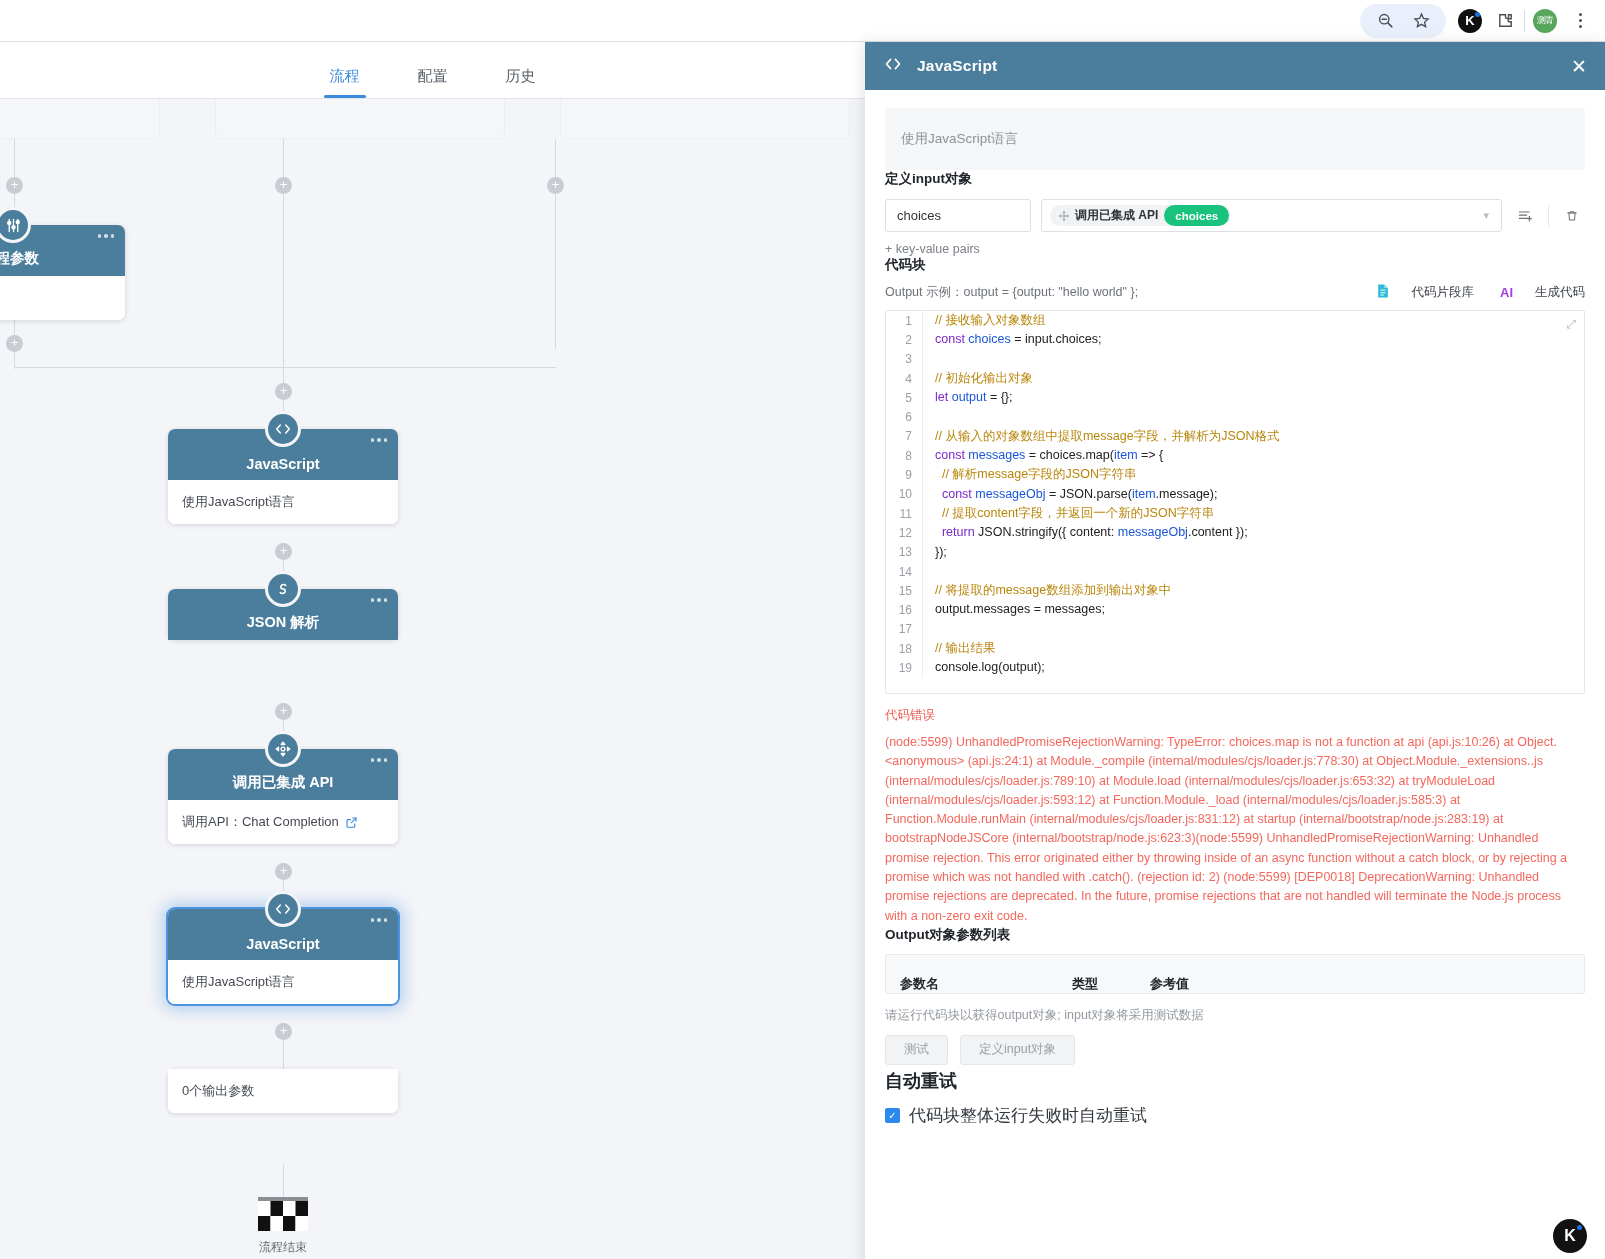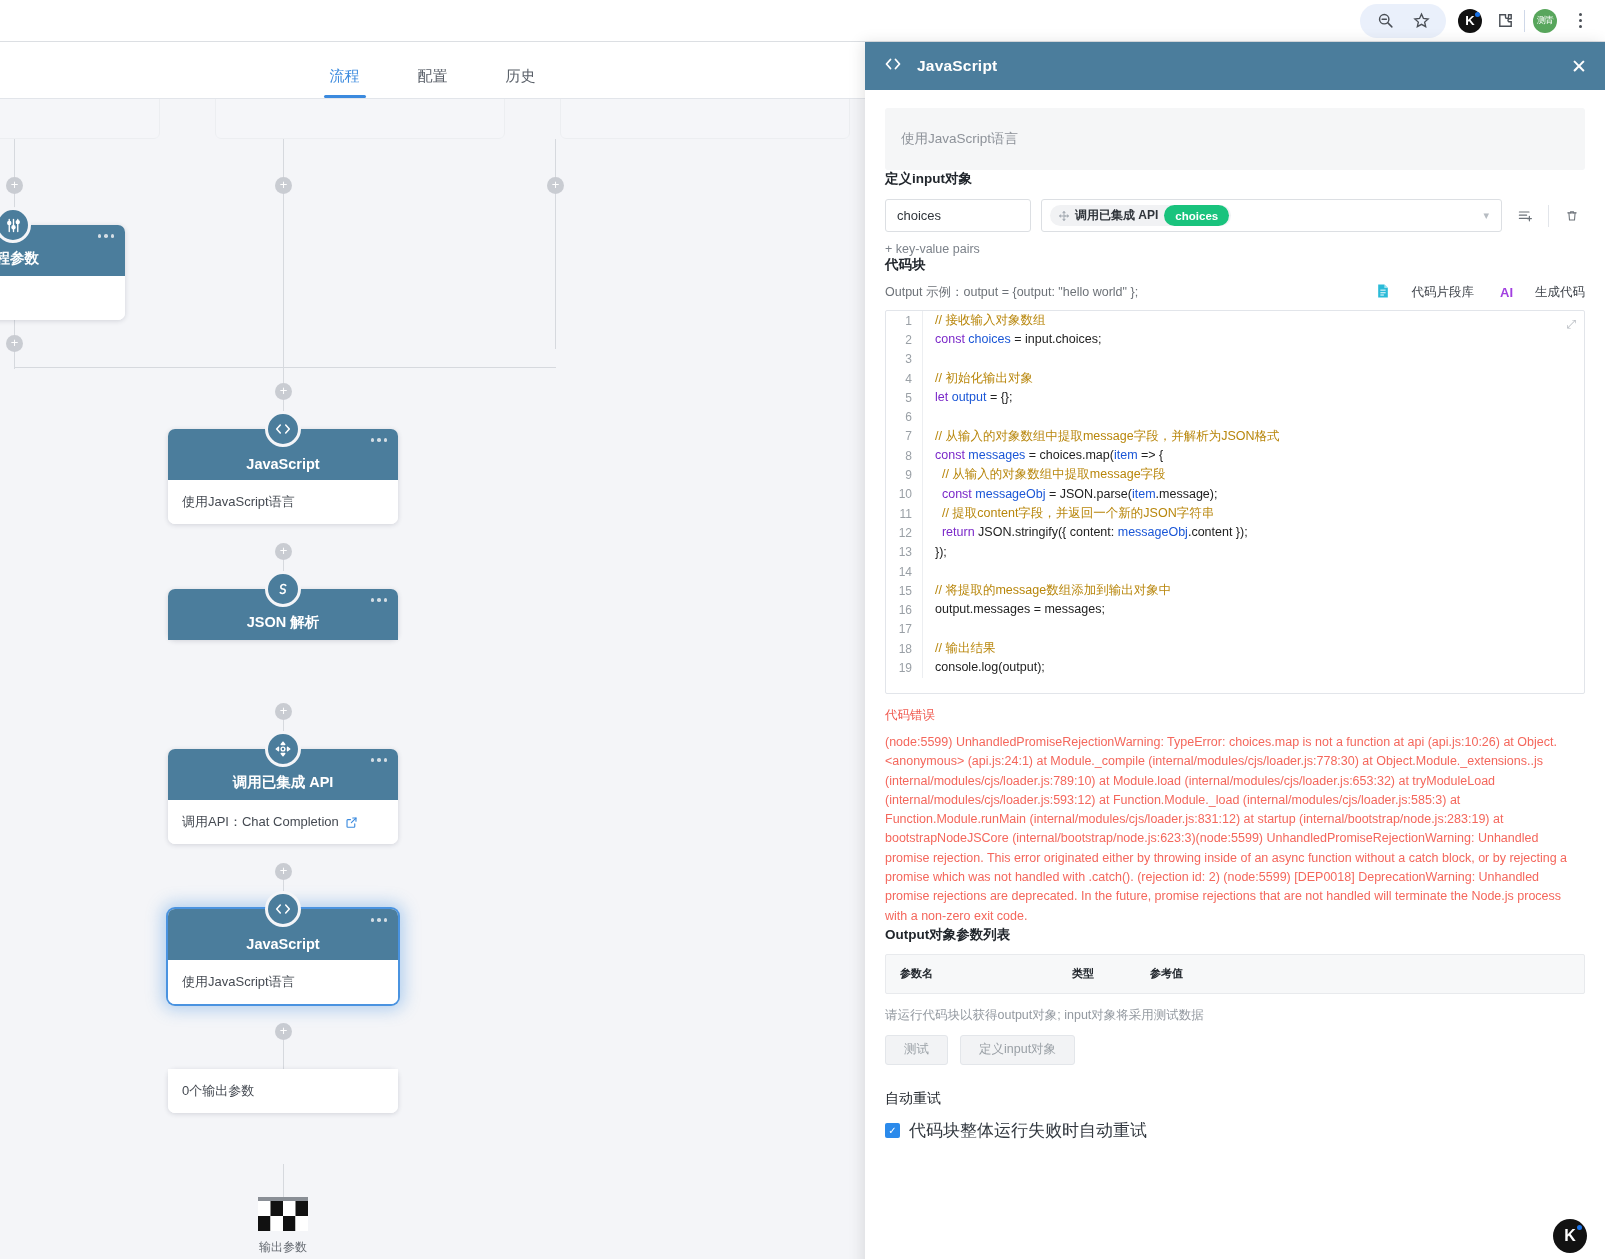--- a/index.html
+++ b/index.html
@@ -164,31 +164,31 @@
   .code-line{ display:flex; height:19.3px; align-items:center; font-size:12.5px;
     font-family:"Liberation Sans","DejaVu Sans",sans-serif;}
   .ln{ width:36px; text-align:right; padding-right:10px; color:#9aa0a6; font-size:12px; flex:none;}
   .lc{ padding-left:12px; white-space:pre; border-left:1px solid #eceef1; flex:1; height:19.3px; line-height:19.3px;}
   .cm{ color:#b8860b; } .kw{ color:#7b29c9; } .vr{ color:#1a56d6; } .pl{ color:#222; }
 
   .err-label{ margin-top:13px; font-size:12.5px; color:#f05a50;}
   .err-text{ margin-top:9px; font-size:12.5px; color:#f4675c; line-height:19.3px;}
 
   .tbl{ margin-top:10px; border:1px solid #e8eaed; border-radius:2px; background:#f7f8f9; }
-  .tbl-head{ display:flex; height:38px; align-items:center; font-size:11px; font-weight:bold; color:#21262c;}
+  .tbl-head{ display:flex; height:38px; align-items:flex-end; font-size:13px; font-weight:bold; color:#21262c;}
   .th1{ width:186px; padding-left:14px;} .th2{ width:78px;} .th3{ flex:1;}
   .tbl-note{ margin-top:13px; font-size:12.5px; color:#9399a0;}
 
   .btn-row{ display:flex; gap:12px; margin-top:11px;}
   .btn{
     height:30px; background:#f2f3f5; border:1px solid #e3e6ea; border-radius:3px;
     display:flex; align-items:center; justify-content:center; padding:0 18px;
     font-size:12.5px; color:#9aa0a6; cursor:pointer;
   }
-  .retry-label{ margin-top:25px; font-size:14px; font-weight:normal; color:#21262c;}
+  .retry-label{ margin-top:4px; font-size:18px; font-weight:bold; color:#21262c;}
   .retry-row{ display:flex; align-items:center; gap:9px; margin-top:11px;}
   .cbox{
     width:15px;height:15px;border-radius:2px;background:#2b8aeb;color:#fff;font-size:10px;
     display:flex;align-items:center;justify-content:center; cursor:pointer;
   }
   .retry-text{ font-size:17px; color:#333940;}
 
   .fab{
     position:absolute; right:18px; bottom:48px; width:34px; height:34px; border-radius:50%;
     background:#121212; color:#fff; display:flex; align-items:center; justify-content:center;
@@ -382,21 +382,21 @@
           <rect x="12.5" y="0" width="12.5" height="15" fill="#111"></rect>
           <rect x="25" y="0" width="12.5" height="15" fill="#fff"></rect>
           <rect x="37.5" y="0" width="12.5" height="15" fill="#111"></rect>
           <rect x="0" y="15" width="12.5" height="15" fill="#111"></rect>
           <rect x="12.5" y="15" width="12.5" height="15" fill="#fff"></rect>
           <rect x="25" y="15" width="12.5" height="15" fill="#111"></rect>
           <rect x="37.5" y="15" width="12.5" height="15" fill="#fff"></rect>
         </svg>
       </div>
     </div>
-    <div class="flag-label" style="left:223px; top:1140px;">输出参数</div>
+    <div class="flag-label" style="left:223px; top:1140px;">流程结束</div>
   </div>
 
   <div class="panel">
 
     <div class="panel-head">
       <span>
         <svg width="20" height="20" viewBox="0 0 20 20" fill="none" stroke="#fff" stroke-width="1.8" stroke-linecap="round" stroke-linejoin="round">
           <polyline points="7.5,5.5 3.5,10 7.5,14.5"></polyline>
             <polyline points="12.5,5.5 16.5,10 12.5,14.5"></polyline>
         </svg>
@@ -506,21 +506,21 @@
             <div class="code-line">
               <div class="ln">7</div>
               <div class="lc"><span class="cm">// 从输入的对象数组中提取message字段，并解析为JSON格式</span></div>
             </div>
             <div class="code-line">
               <div class="ln">8</div>
               <div class="lc"><span class="kw">const </span><span class="vr">messages</span><span class="pl"> = choices.map(</span><span class="vr">item</span><span class="pl"> =&gt; {</span></div>
             </div>
             <div class="code-line">
               <div class="ln">9</div>
-              <div class="lc"><span class="cm">  // 从输入的对象数组中提取message字段</span></div>
+              <div class="lc"><span class="cm">  // 解析message字段的JSON字符串</span></div>
             </div>
             <div class="code-line">
               <div class="ln">10</div>
               <div class="lc"><span class="kw">  const </span><span class="vr">messageObj</span><span class="pl"> = JSON.parse(</span><span class="vr">item</span><span class="pl">.message);</span></div>
             </div>
             <div class="code-line">
               <div class="ln">11</div>
               <div class="lc"><span class="cm">  // 提取content字段，并返回一个新的JSON字符串</span></div>
             </div>
             <div class="code-line">

